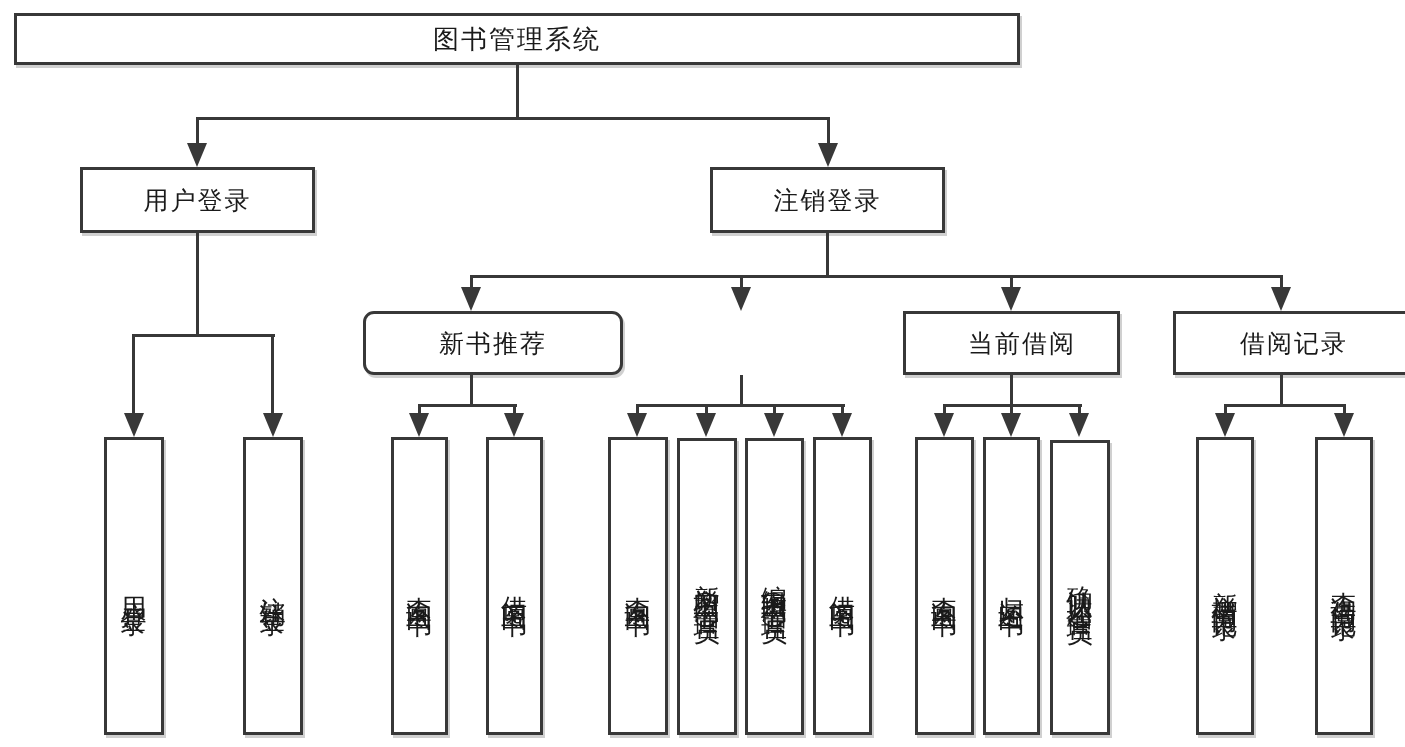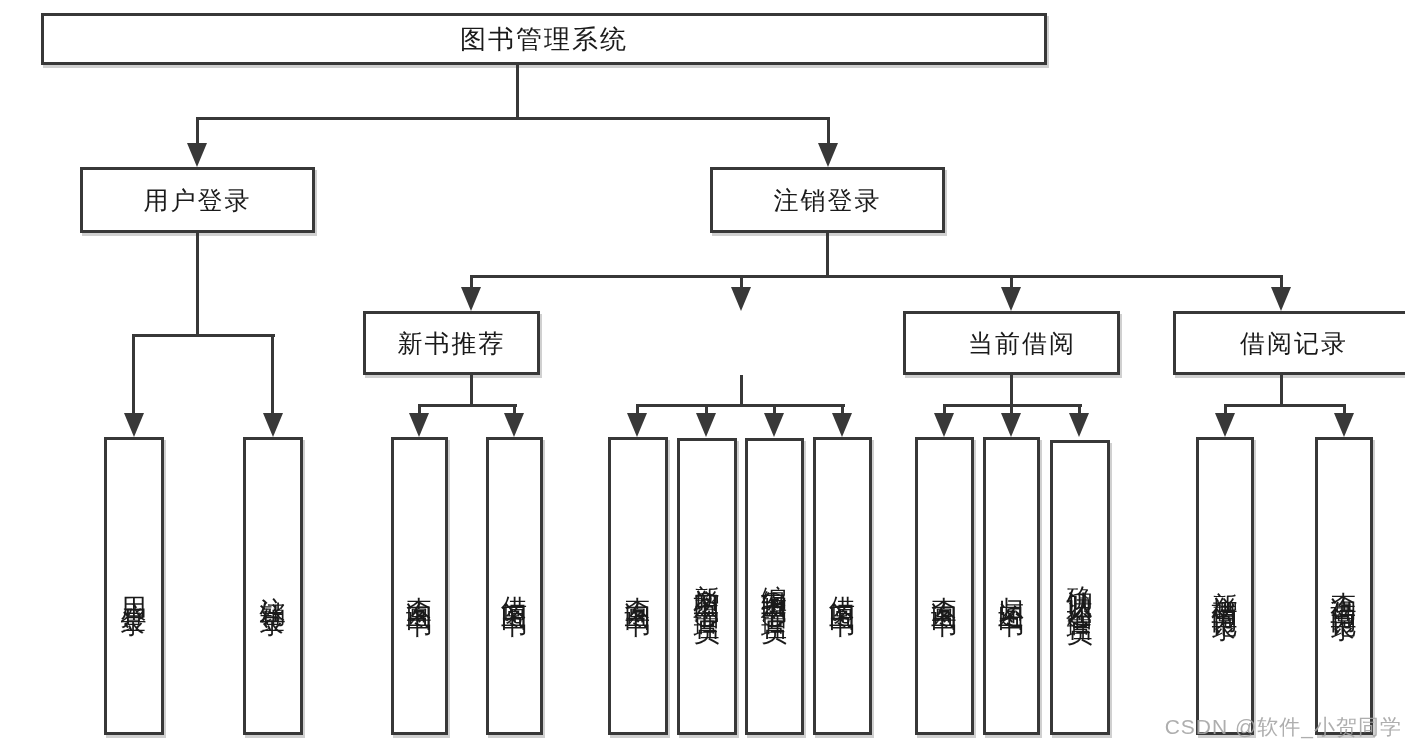--- a/index.html
+++ b/index.html
@@ -55,32 +55,32 @@
     color:rgba(165,165,165,0.9);
     z-index:20;
     white-space:nowrap;
   }
 </style>
 </head>
 <body>
 
 <div id="canvas">
 
-  <div class="box" style="left:14px;top:13px;width:1006px;height:52px;margin-left:27px;">
+  <div class="box" style="left:14px;top:13px;width:1006px;height:52px;">
     <span class="hlabel root-label">图书管理系统</span>
   </div>
 
   <div class="box" style="left:80px;top:167px;width:235px;height:66px;">
     <span class="hlabel">用户登录</span>
   </div>
   <div class="box" style="left:710px;top:167px;width:235px;height:66px;">
     <span class="hlabel">注销登录</span>
   </div>
 
-  <div class="box" style="left:363px;top:311px;width:177px;height:64px;">
+  <div class="box" style="left:363px;top:311px;width:260px;height:64px;border-radius:11px;">
     <span class="hlabel">新书推荐</span>
   </div>
   <div class="box" style="left:903px;top:311px;width:217px;height:64px;padding-left:21px;">
     <span class="hlabel">当前借阅</span>
   </div>
   <div class="box" style="left:1173px;top:311px;width:242px;height:64px;">
     <span class="hlabel">借阅记录</span>
   </div>
 
   <div class="box" style="left:104px;top:437px;width:60px;height:298px;">
@@ -120,21 +120,20 @@
     <span class="vlabel">确认归还（管理员）</span>
   </div>
 
   <div class="box" style="left:1196px;top:437px;width:58px;height:298px;">
     <span class="vlabel">新增借阅记录</span>
   </div>
   <div class="box" style="left:1315px;top:437px;width:58px;height:298px;">
     <span class="vlabel">查询借阅记录</span>
   </div>
 
-  <div class="watermark">CSDN @软件_小贺同学</div>
 <div class="line" style="left: 516px; top: 65px; width: 3px; height: 54px;"></div>
     <div class="line" style="left: 196px; top: 117px; width: 634px; height: 3px;"></div>
     <div class="line" style="left: 196px; top: 117px; width: 3px; height: 29px;"></div>
     <div class="line" style="left: 827px; top: 117px; width: 3px; height: 29px;"></div>
     <div class="line" style="left: 196px; top: 233px; width: 3px; height: 103px;"></div>
     <div class="line" style="left: 132px; top: 334px; width: 143px; height: 3px;"></div>
     <div class="line" style="left: 132px; top: 334px; width: 3px; height: 81px;"></div>
     <div class="line" style="left: 271px; top: 334px; width: 3px; height: 81px;"></div>
     <div class="line" style="left: 826px; top: 233px; width: 3px; height: 44px;"></div>
     <div class="line" style="left: 470px; top: 275px; width: 813px; height: 3px;"></div>

